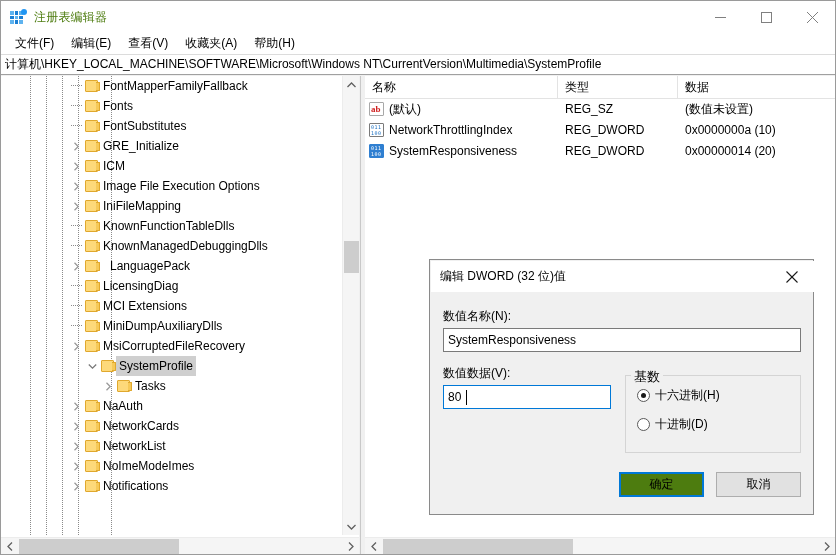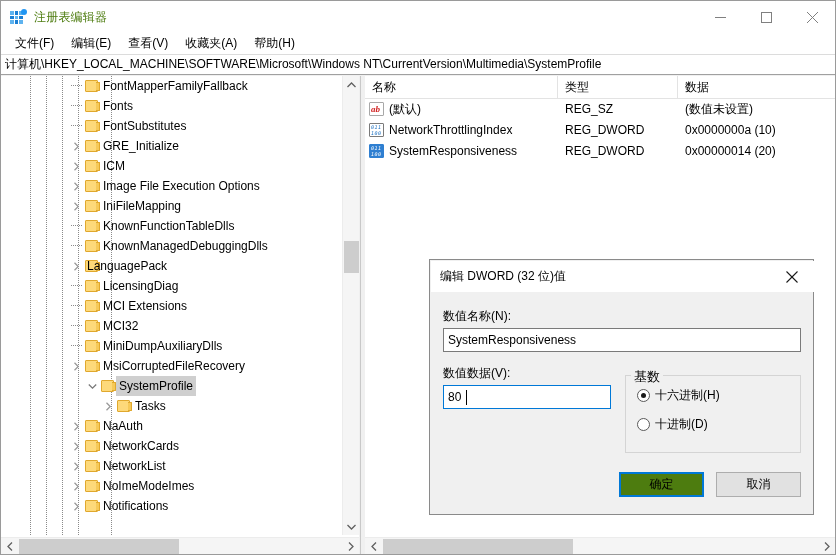--- a/index.html
+++ b/index.html
@@ -185,21 +185,21 @@
     background: #ffffff; border-bottom: 1px solid #e3e3e3;
   }
   .lv-col {
     position: absolute; top: 0; height: 23px;
     font-size: 12px; color: #000; line-height: 23px; padding-left: 7px;
     border-right: 1px solid #e3e3e3;
     white-space: nowrap;
   }
   .lv-rows { position: absolute; left: 0; top: 23px; width: 470px; }
   .lv-row { position: relative; height: 21px; }
-  .lv-icon { position: absolute; left: 4px; top: 3px; width: 16px; height: 15px; font-style: italic; }
+  .lv-icon { position: absolute; left: 4px; top: 3px; width: 16px; height: 15px; }
   .icon-sz {
     width: 15px; height: 14px; background: #ffffff; border: 1px solid #a8a8a8;
     border-radius: 1px; position: relative;
   }
   .icon-sz span {
     position: absolute; left: 1px; top: 0px; font-size: 9px; font-weight: bold;
     color: #d02020; line-height: 13px; font-family: "Liberation Serif", serif;
   }
   .icon-dw {
     width: 15px; height: 14px; border-radius: 1px; position: relative;
@@ -434,45 +434,37 @@
             <div class="tree-row">
               <div class="tw-chev" style="left: 67px;">
                 <svg width="9" height="9" viewBox="0 0 9 9">
                   <polyline points="2.5,0.8 6.2,4.5 2.5,8.2" fill="none" stroke="#9a9a9a" stroke-width="1.3"></polyline>
                 </svg>
               </div>
               <div class="folder" style="left: 84px; top: 3px;">
                 <div class="fbody"></div>
                 <div class="ftab"></div>
               </div>
-              <div class="tree-label" style="left: 83px; text-align: center;">LanguagePack</div>
+              <div class="tree-label" style="left: 106px; text-align: center;">LanguagePack</div>
             </div>
             <div class="tree-row">
               <div class="tw-dots" style="left: 67px;"></div>
               <div class="folder" style="left: 84px; top: 3px;">
                 <div class="fbody"></div>
                 <div class="ftab"></div>
               </div>
               <div class="tree-label" style="left: 99px;">LicensingDiag</div>
             </div>
             <div class="tree-row">
               <div class="tw-dots" style="left: 67px;"></div>
               <div class="folder" style="left: 84px; top: 3px;">
                 <div class="fbody"></div>
                 <div class="ftab"></div>
               </div>
               <div class="tree-label" style="left: 99px;">MCI Extensions</div>
-            </div>
-            <div class="tree-row">
-              <div class="tw-dots" style="left: 67px;"></div>
-              <div class="folder" style="left: 84px; top: 3px;">
-                <div class="fbody"></div>
-                <div class="ftab"></div>
-              </div>
-              <div class="tree-label" style="left: 99px;">MCI32</div>
             </div>
             <div class="tree-row">
               <div class="tw-dots" style="left: 67px;"></div>
               <div class="folder" style="left: 84px; top: 3px;">
                 <div class="fbody"></div>
                 <div class="ftab"></div>
               </div>
               <div class="tree-label" style="left: 99px;">MiniDumpAuxiliaryDlls</div>
             </div>
             <div class="tree-row">

